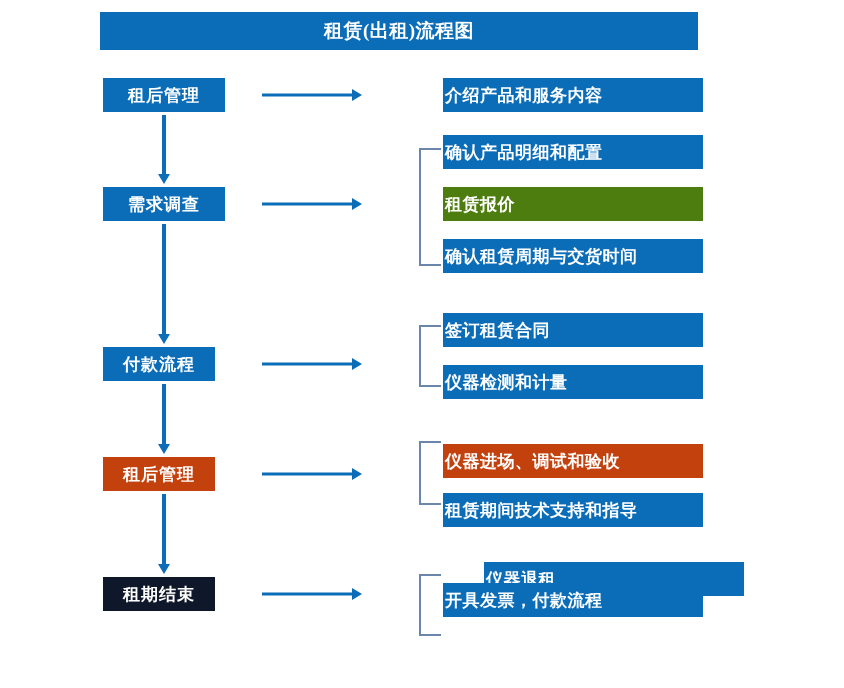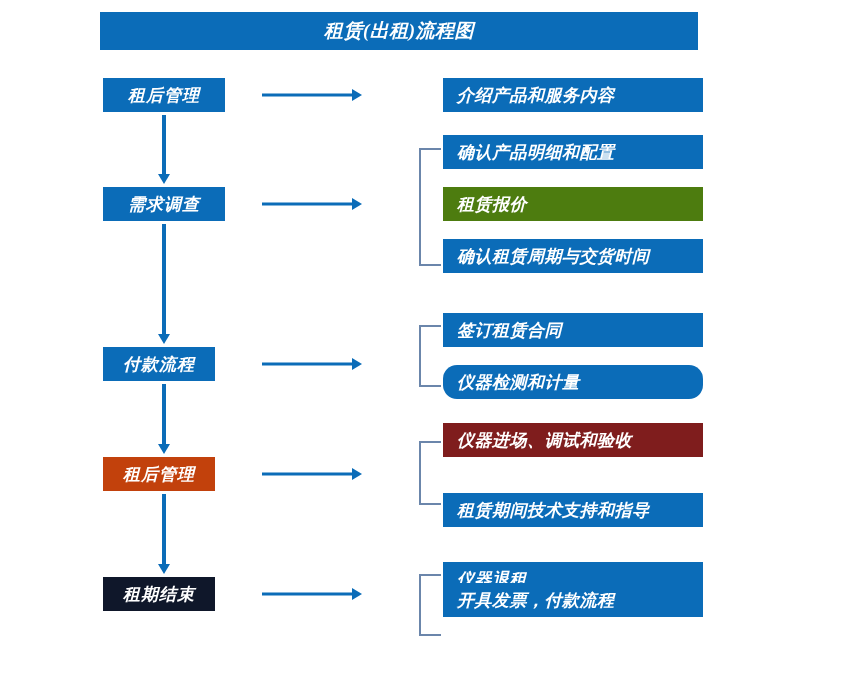--- a/index.html
+++ b/index.html
@@ -12,21 +12,20 @@
     height: 688px;
     position: relative;
     font-family: "Liberation Serif", "DejaVu Serif", serif;
     overflow: hidden;
   }
   #canvas {
     position: absolute;
     left: 0; top: 0;
     width: 696px;
     height: 688px;
-    font-style: italic;
   }
 
   
   .title-bar {
     position: absolute;
     left: 100px;
     top: 12px;
     width: 598px;
     height: 38px;
     background: #0b6cb8;
@@ -58,21 +57,21 @@
     position: absolute;
     left: 443px;
     width: 260px;
     height: 34px;
     background: #0b6cb8;
     color: #ffffff;
     font-size: 17px;
     font-weight: bold;
     display: flex;
     align-items: center;
-    padding-left: 14px;
+    padding-left: 2px;
     box-sizing: border-box;
     letter-spacing: 0.5px;
   }
 
   
   .arrow-layer {
     position: absolute;
     left: 0; top: 0;
     width: 844px;
     height: 688px;
@@ -149,20 +148,20 @@
       <div class="stage-box" style="left: 103px; top: 347px; width: 112px; background: rgb(11, 108, 184); color: rgb(255, 255, 255);">付款流程</div>
       <div class="stage-box" style="left: 103px; top: 457px; width: 112px; background: #c2410c; color: rgb(255, 255, 255);">租后管理</div>
       <div class="stage-box" style="left: 103px; top: 577px; width: 112px; background: #0f172a; color: rgb(255, 255, 255);">租期结束</div>
     </div>
   <div id="details-group">
       <div class="detail-box" style="top: 78px; background: rgb(11, 108, 184); color: rgb(255, 255, 255);">介绍产品和服务内容</div>
       <div class="detail-box" style="top: 135px; background: rgb(11, 108, 184); color: rgb(255, 255, 255);">确认产品明细和配置</div>
       <div class="detail-box" style="top: 187px; background: #4d7c0f; color: rgb(255, 255, 255);">租赁报价</div>
       <div class="detail-box" style="top: 239px; background: rgb(11, 108, 184); color: rgb(255, 255, 255);">确认租赁周期与交货时间</div>
       <div class="detail-box" style="top: 313px; background: rgb(11, 108, 184); color: rgb(255, 255, 255);">签订租赁合同</div>
-      <div class="detail-box" style="top: 365px; background: rgb(11, 108, 184); color: rgb(255, 255, 255); border-radius: 14px;">仪器检测和计量</div>
-      <div class="detail-box" style="top: 423px; background: #7f1d1d; color: rgb(255, 255, 255);">仪器进场、调试和验收</div>
+      <div class="detail-box" style="top: 365px; background: rgb(11, 108, 184); color: rgb(255, 255, 255);">仪器检测和计量</div>
+      <div class="detail-box" style="top: 444px; background: #c2410c; color: rgb(255, 255, 255);">仪器进场、调试和验收</div>
       <div class="detail-box" style="top: 493px; background: rgb(11, 108, 184); color: rgb(255, 255, 255);">租赁期间技术支持和指导</div>
-      <div class="detail-box" style="top: 562px; background: rgb(11, 108, 184); color: rgb(255, 255, 255);">仪器退租</div>
+      <div class="detail-box" style="top: 562px; background: rgb(11, 108, 184); color: rgb(255, 255, 255); margin-left: 41px;">仪器退租</div>
       <div class="detail-box" style="top: 583px; background: rgb(11, 108, 184); color: #ffffff;">开具发票，付款流程</div>
     </div>
 
 </div>
 
 </body></html>

